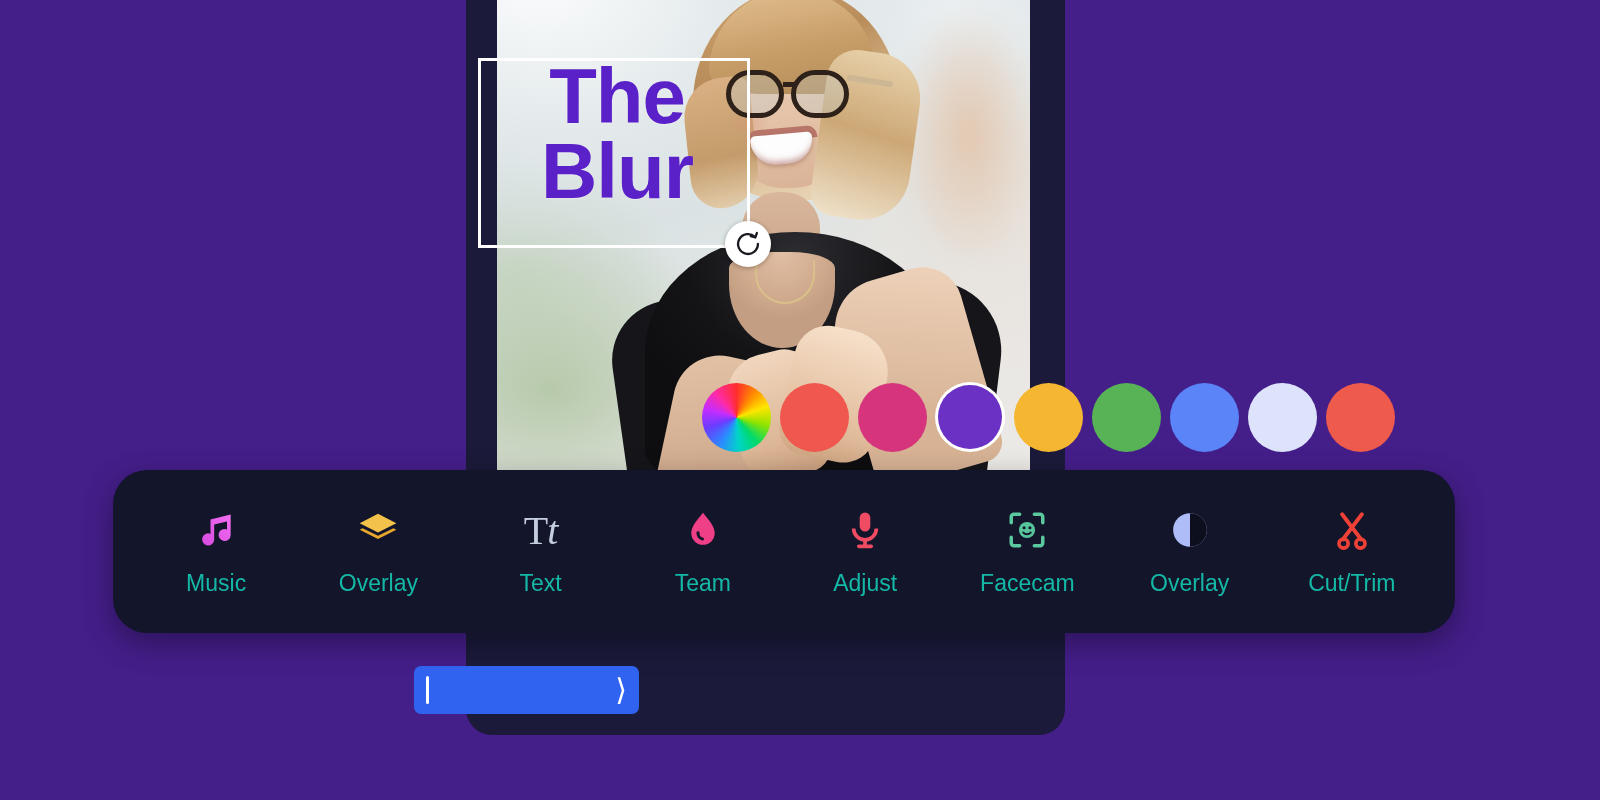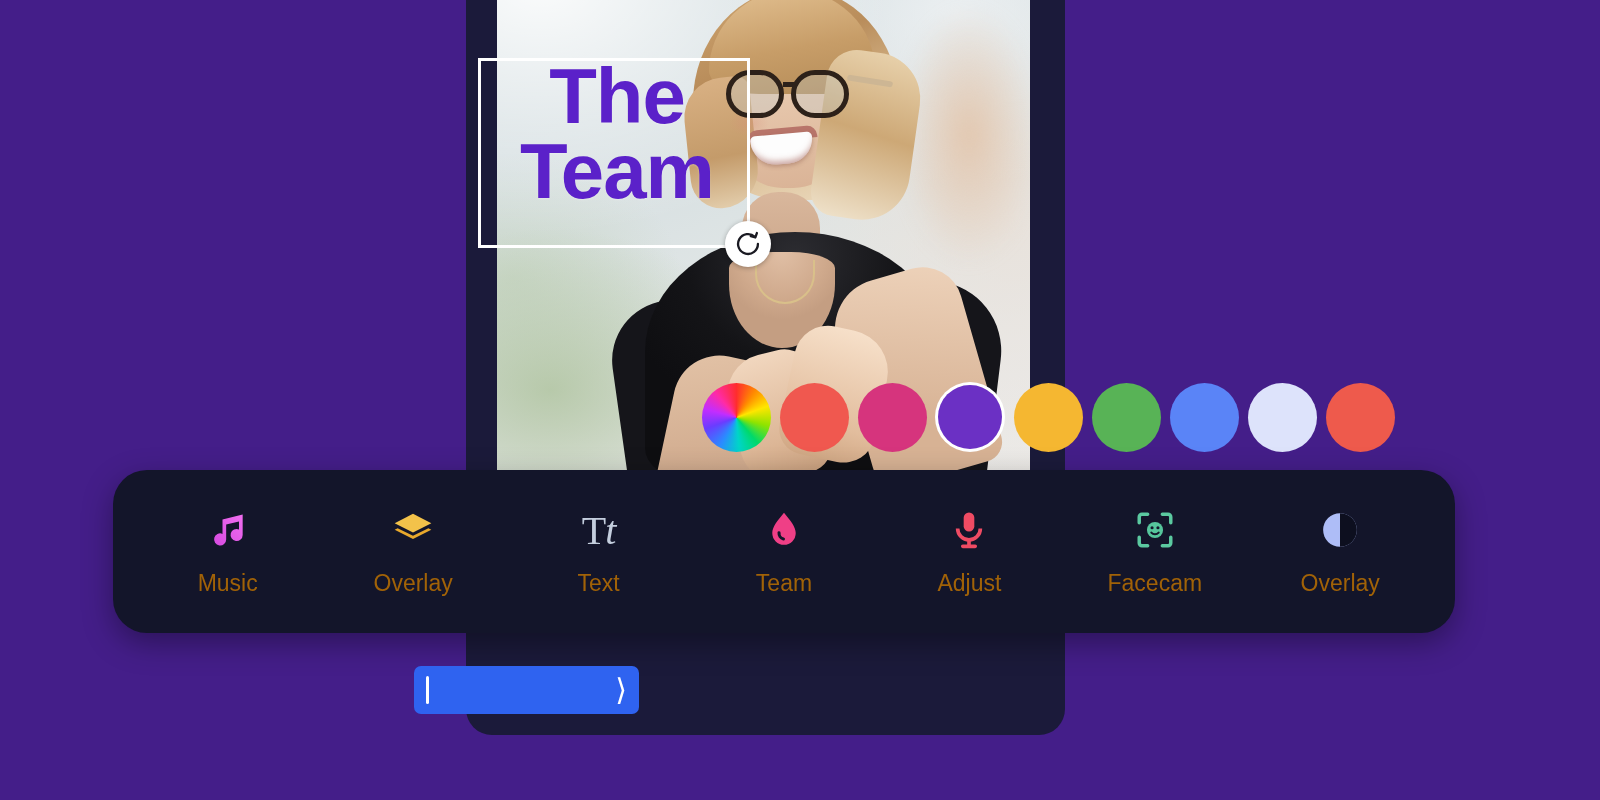--- a/index.html
+++ b/index.html
@@ -242,21 +242,21 @@
     display: flex; flex-direction: column; align-items: center;
     gap: 16px;
     width: 128px;
     cursor: pointer;
   }
   .tool-icon {
     height: 48px; width: 56px;
     display: flex; align-items: center; justify-content: center;
   }
   .tool-label {
-    color: #a16207;
+    color: #14b8a6;
     font-size: 23px;
   }
 
   
   #timeline-clip {
     position: absolute;
     left: 414px; top: 666px;
     width: 225px; height: 48px;
     background: #2f63f0;
     border-radius: 7px;
@@ -301,21 +301,21 @@
       <div class="fig arm-l"></div>
       <div class="fig arm-r"></div>
       <div class="fig hand-l"></div>
       <div class="fig hand-r"></div>
     </div>
 
   </div>
 
   <div id="text-overlay">
     <div id="overlay-text" style="color: rgb(91, 33, 201);">The
-Team</div>
+Blur</div>
   </div>
 
   <div id="rotate-handle">
     <svg width="28" height="28" viewBox="0 0 24 24" fill="none" stroke="#1a1a22" stroke-width="2" stroke-linecap="round" stroke-linejoin="round">
       <path d="M20.5 12a8.5 8.5 0 1 1-2.6-6.1"></path>
       <polyline points="19.6,2.6 18.3,6.4 14.4,5.2"></polyline>
     </svg>
   </div>
 
   <div id="color-swatches">
@@ -411,20 +411,30 @@
       </div>
       <div class="tool">
         <div class="tool-icon" style="color: rgb(174, 189, 247);">
           <svg width="44" height="44" viewBox="0 0 24 24">
             <circle cx="12" cy="12" r="9.2" fill="#aebdf7"></circle>
             <path d="M12 2.8a9.2 9.2 0 0 1 0 18.4z" fill="#0d0f1f"></path>
           </svg>
         </div>
         <div class="tool-label">Overlay</div>
       </div>
+      <div class="tool">
+        <div class="tool-icon" style="color: rgb(239, 65, 54);">
+          <svg width="44" height="44" viewBox="0 0 24 24">
+            <path d="M6.6 3.4 17 17.2M17.4 3.4 7 17.2" stroke="#ef4136" stroke-width="2.1" stroke-linecap="round" fill="none"></path>
+            <circle cx="7.4" cy="19.4" r="2.5" fill="none" stroke="#ef4136" stroke-width="2"></circle>
+            <circle cx="16.6" cy="19.4" r="2.5" fill="none" stroke="#ef4136" stroke-width="2"></circle>
+          </svg>
+        </div>
+        <div class="tool-label">Cut/Trim</div>
+      </div>
     </div>
 
   <div id="timeline-clip" style="background: rgb(47, 99, 240);">
     <div id="clip-left-handle"></div>
     <div id="clip-right-handle">⟩</div>
   </div>
 
 </div>
 
 </body></html>

